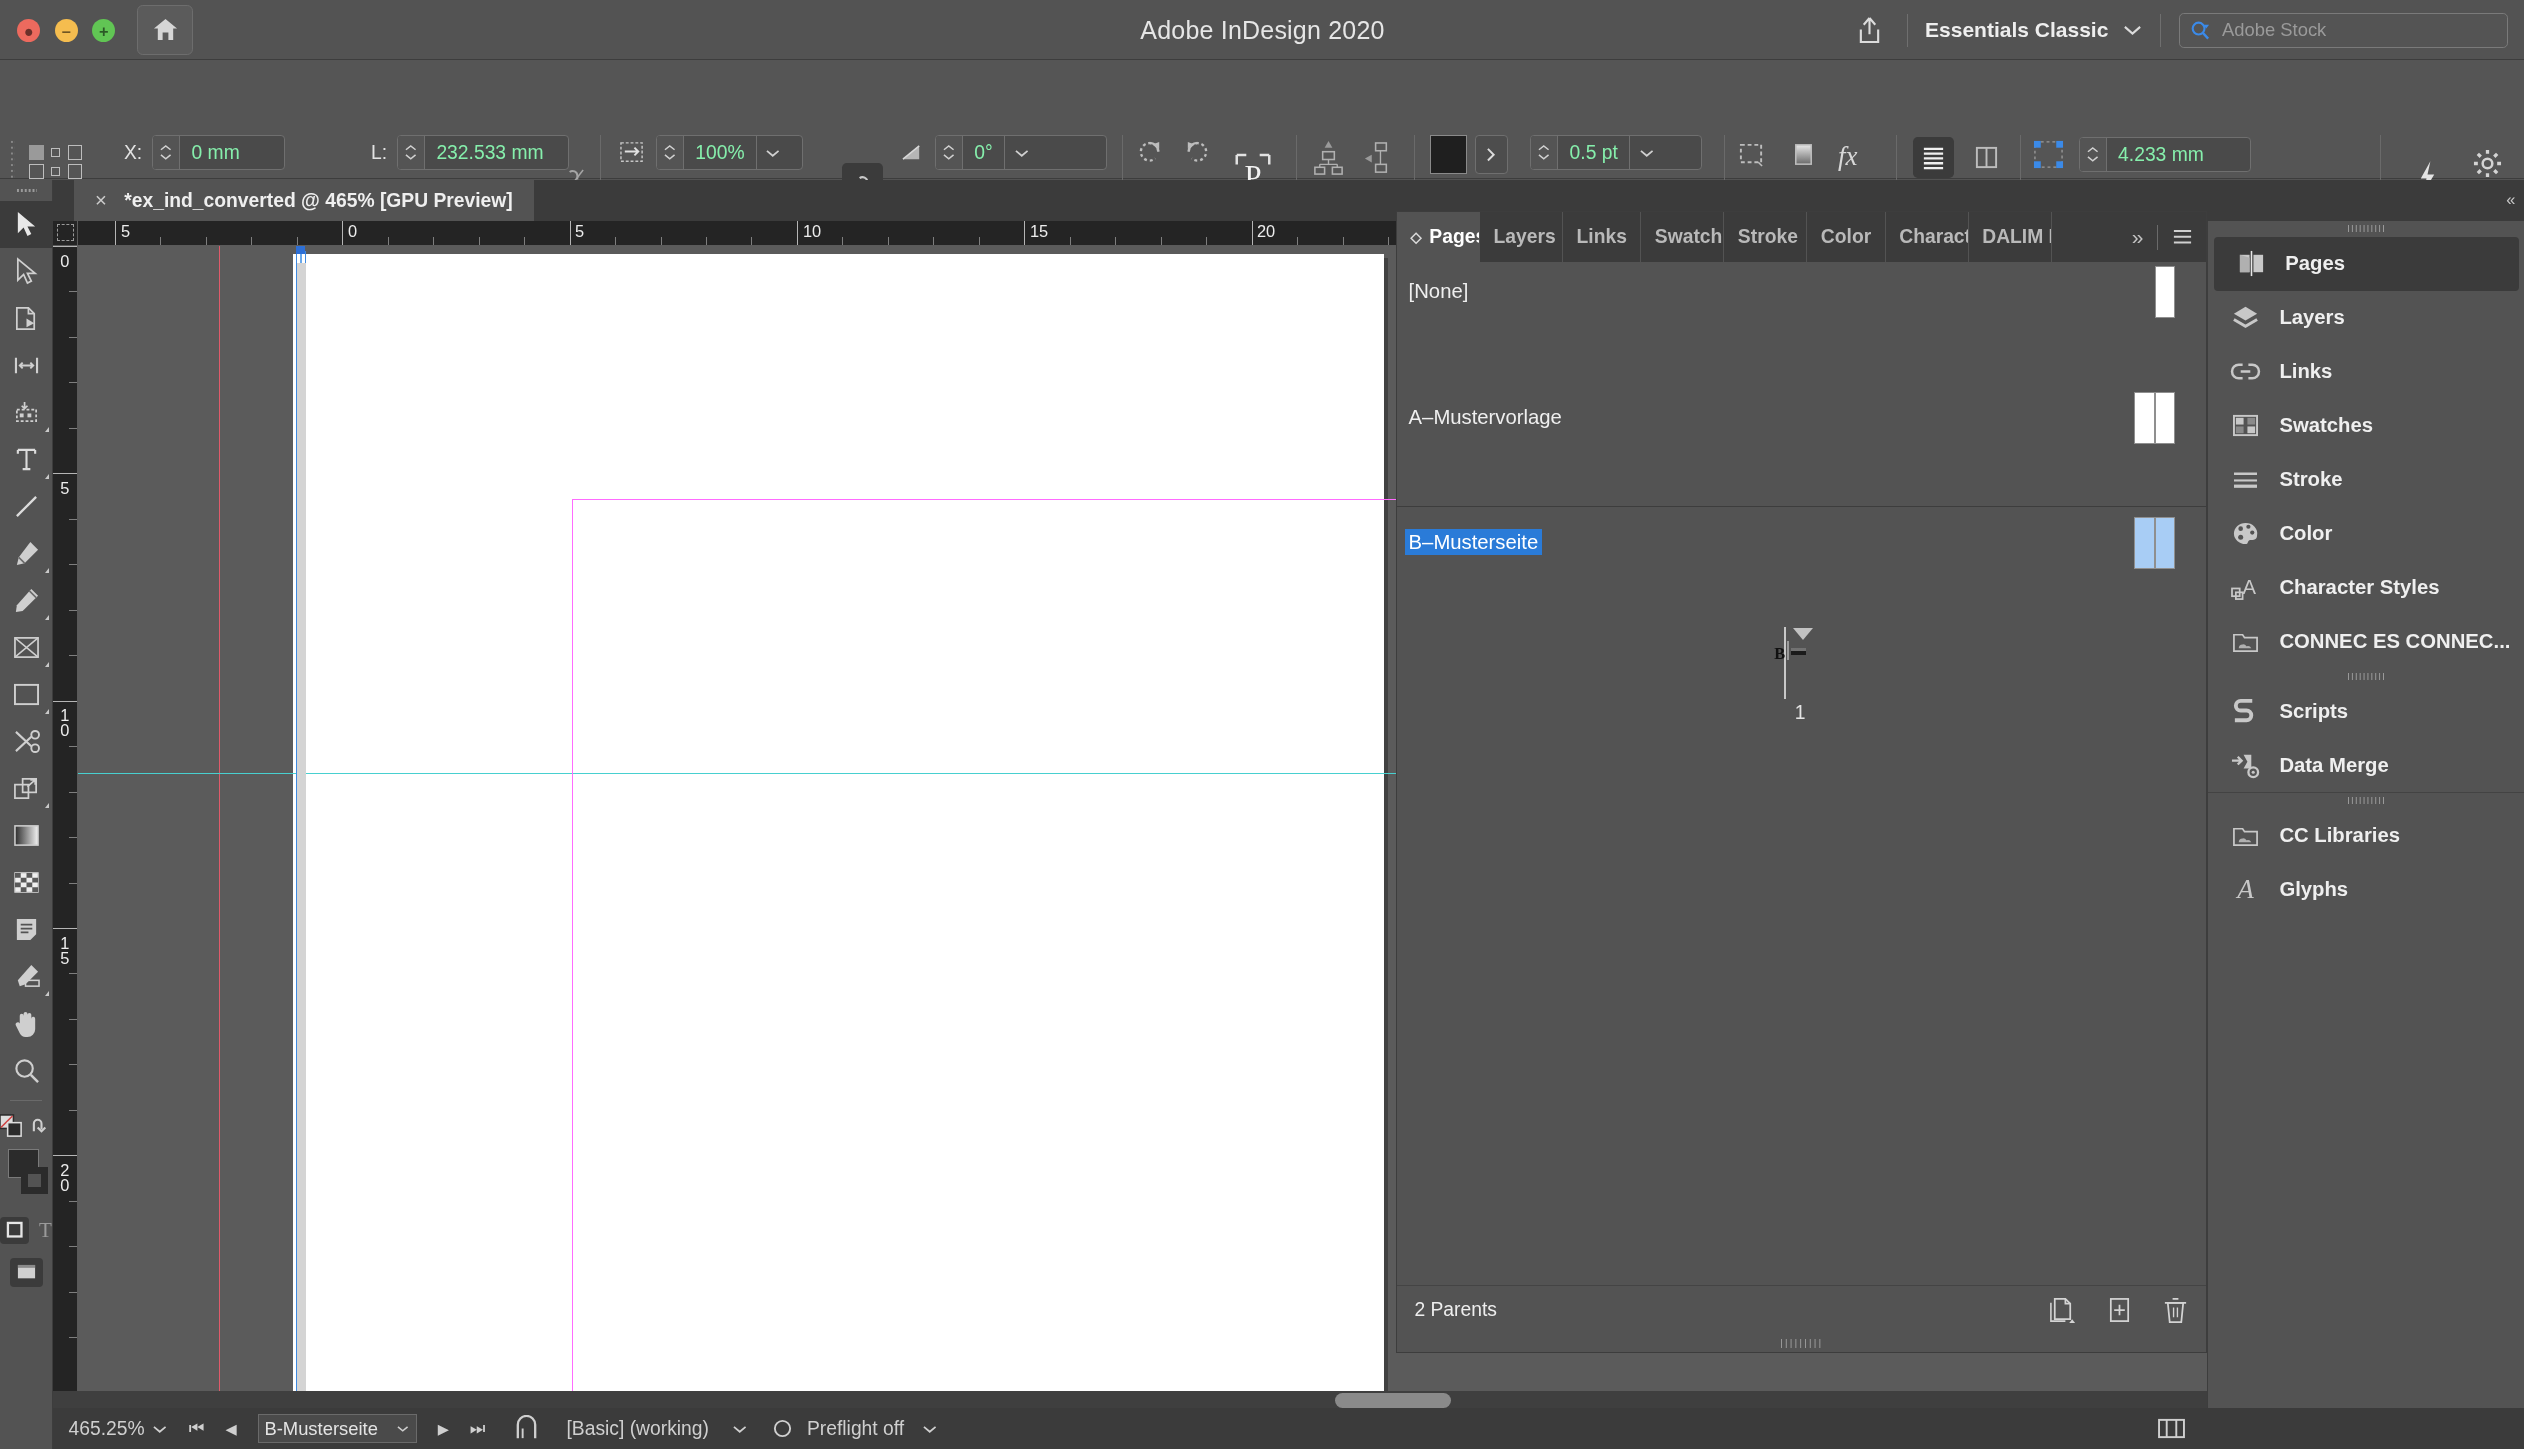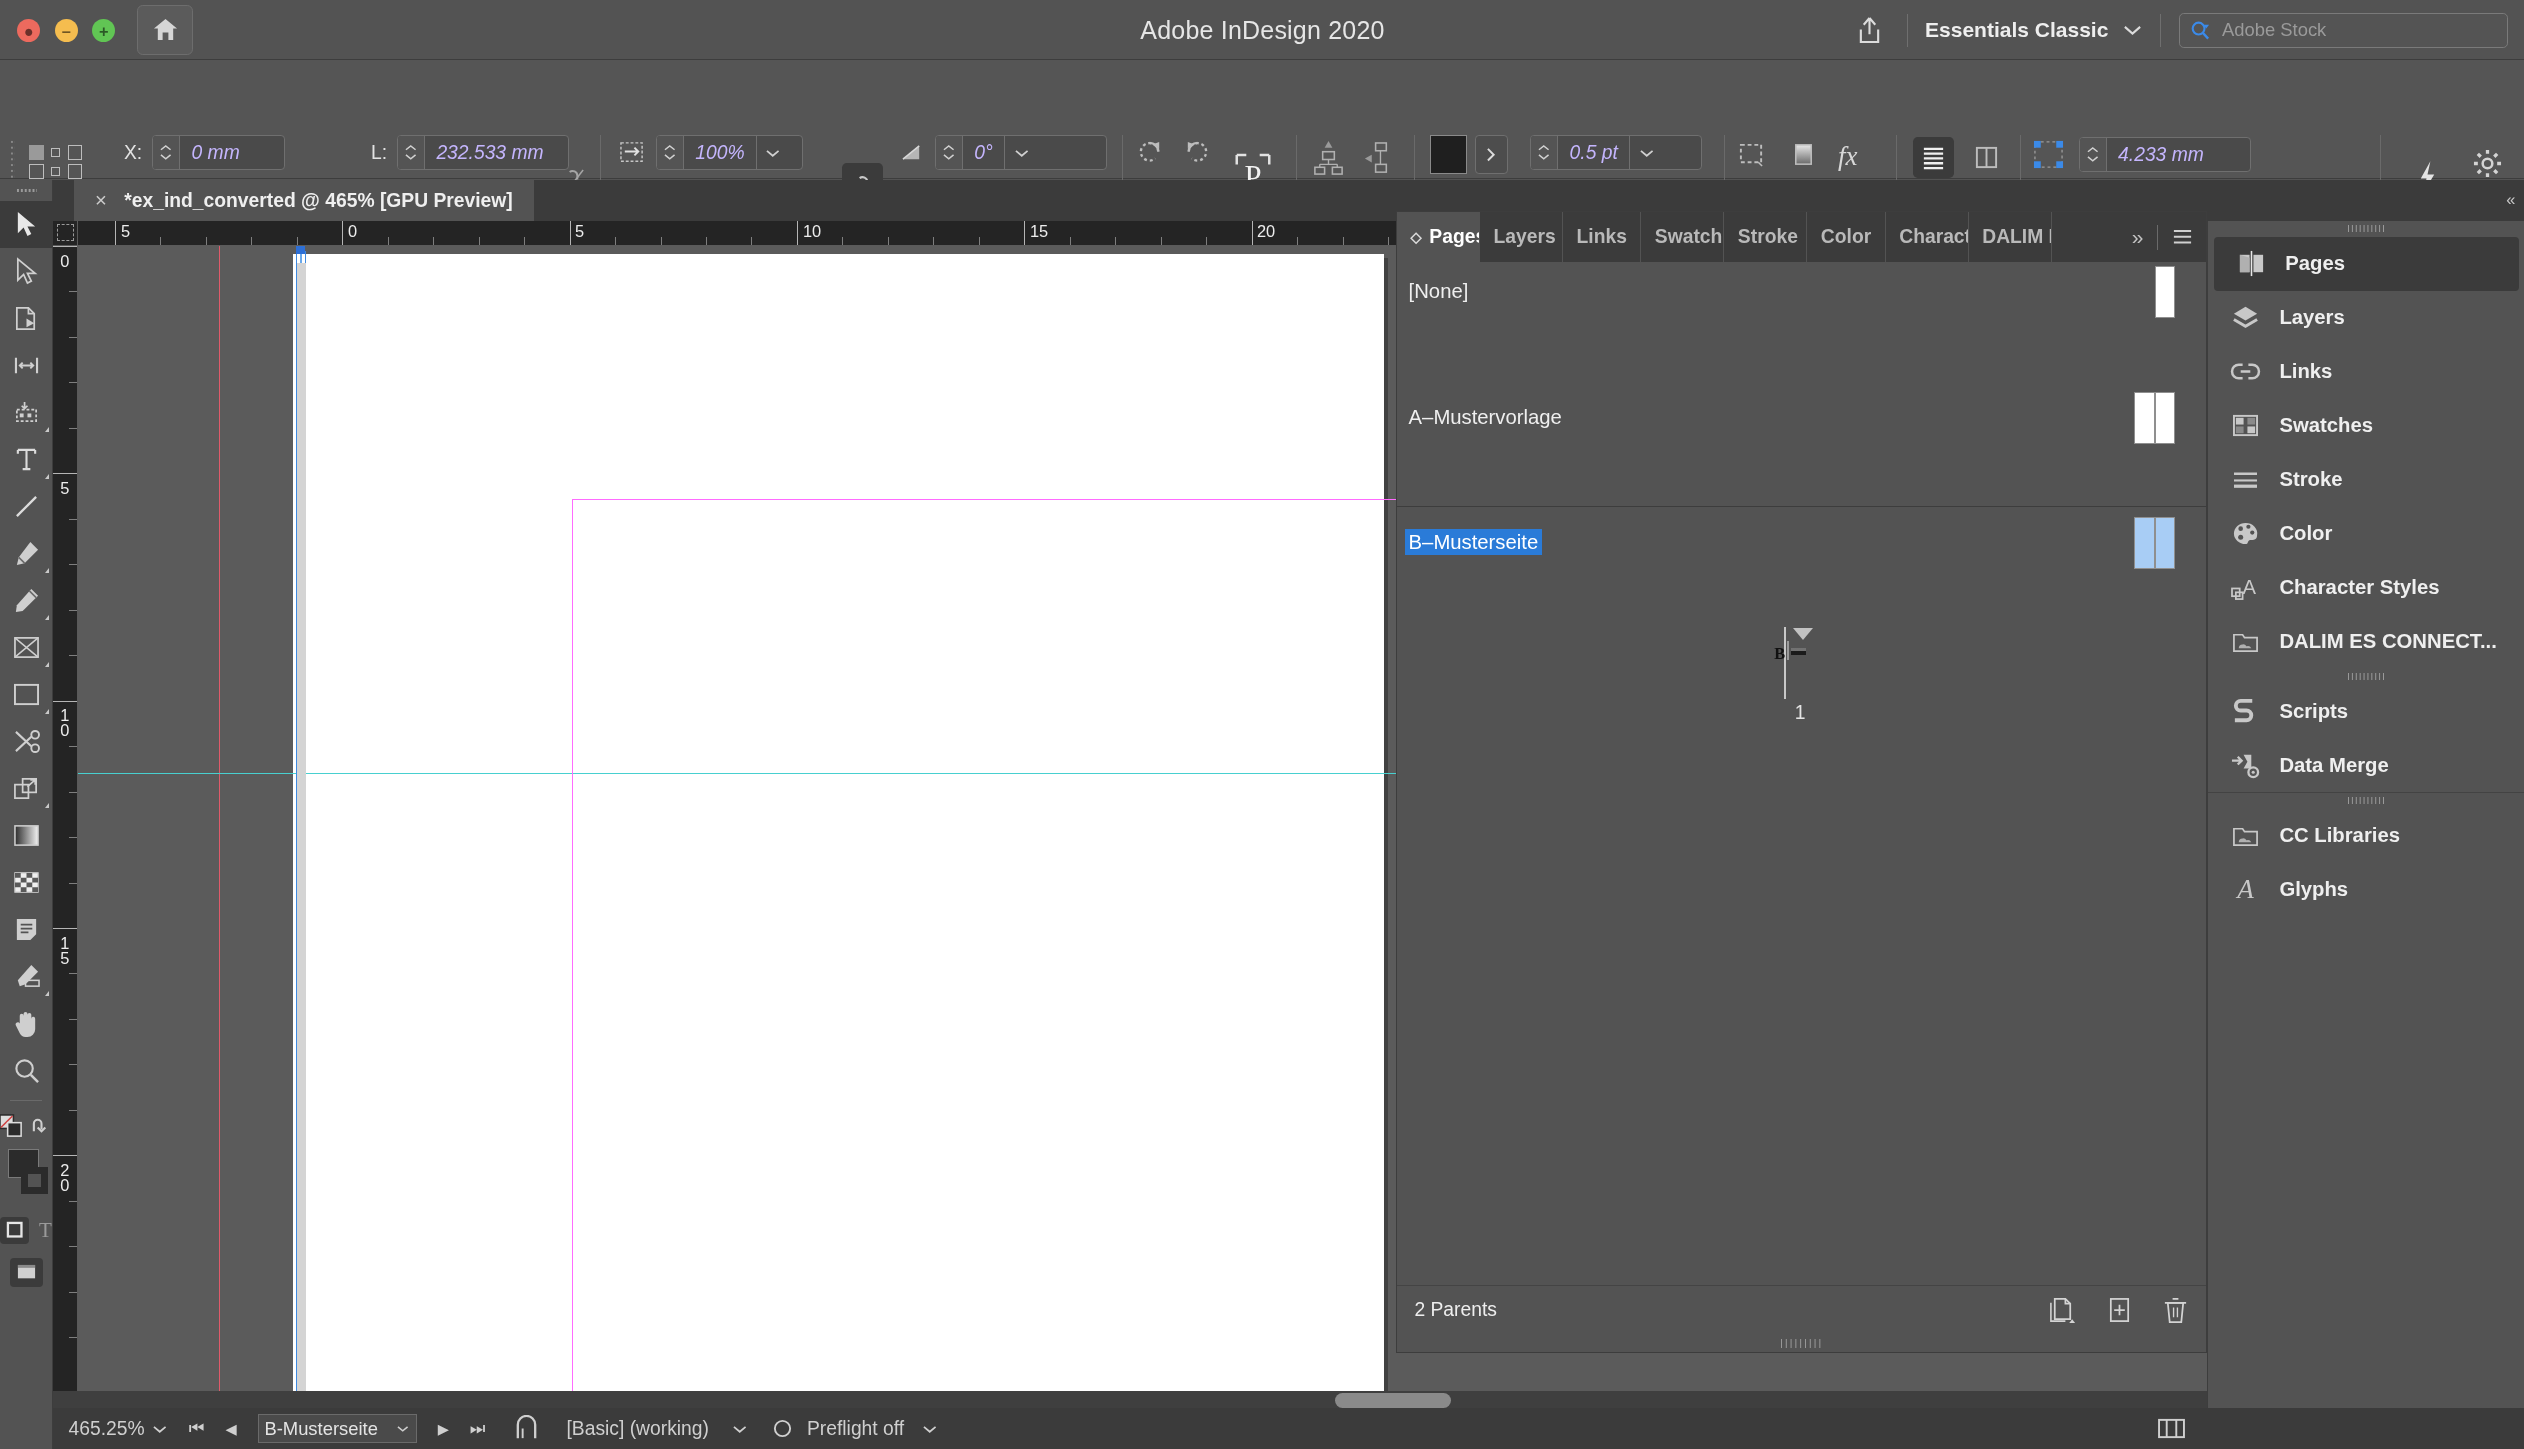--- a/index.html
+++ b/index.html
@@ -66,21 +66,21 @@
   .fld-lbl { font-size: 19.3px; color: #e2e2e2; }
   .field {
     display: flex; align-items: stretch; height: 35px;
     border: 1px solid #6f6f6f; border-radius: 3.9px; background: #4a4a4a; overflow: hidden;
   }
   .stepper {
     width: 27px; display:flex; flex-direction: column; align-items: center; justify-content: center;
     background: #545454; border-right: 1px solid #6f6f6f; gap: 1.9px;
   }
   .field .val {
-    display: flex; align-items: center; padding: 0 11.6px; font-size: 19.3px; color: #c4b5fd; white-space: nowrap; font-style: italic;
+    display: flex; align-items: center; padding: 0 11.6px; font-size: 19.3px; color: #86efac; white-space: nowrap;
   }
   .field .drop {
     width: 33px; display:flex; align-items:center; justify-content:center;
     border-left: 1px solid #6f6f6f; background: #4a4a4a;
   }
   .row-a { position: absolute; display:flex; align-items:center; gap: 9.7px; }
   .vsep { position:absolute; width:1px; background:#6a6a6a; top:75px; height:54px; }
 
   .swatch-btn { width: 37px; height: 39px; border: 1px solid #8a8a8a; }
   .arrow-btn { width: 33px; height: 39px; border: 1px solid #6f6f6f; border-radius:3.9px;
@@ -1228,21 +1228,21 @@
       </span>
       <span class="lbl">Character Styles</span>
     </div>
     <div class="dock-item">
       <span class="ic">
         <svg width="29" height="27" viewBox="0 0 30 28">
             <path d="M3 7 L3 24 L27 24 L27 10 L14 10 L12 7 Z" fill="none" stroke="#c8c8c8" stroke-width="1.8"></path>
             <path d="M8 21 a4 4 0 0 1 4 -4 a4 4 0 0 1 4 2 a4 4 0 0 1 5 2 Z" fill="#b0b0b0"></path>
           </svg>
       </span>
-      <span class="lbl">DALIM ES CONNECT...</span>
+      <span class="lbl">CONNEC ES CONNEC...</span>
     </div>
 
     <div class="dock-grip">
         <span class="bars"></span>
       </div>
 
     <div class="dock-item">
       <span class="ic">
         <svg width="29" height="29" viewBox="0 0 30 30">
             <path d="M20 4 L10 4 a5 5 0 0 0 0 10 L16 14 a5 5 0 0 1 0 10 L6 24" stroke="#c8c8c8" stroke-width="4" fill="none" stroke-linecap="square"></path>

